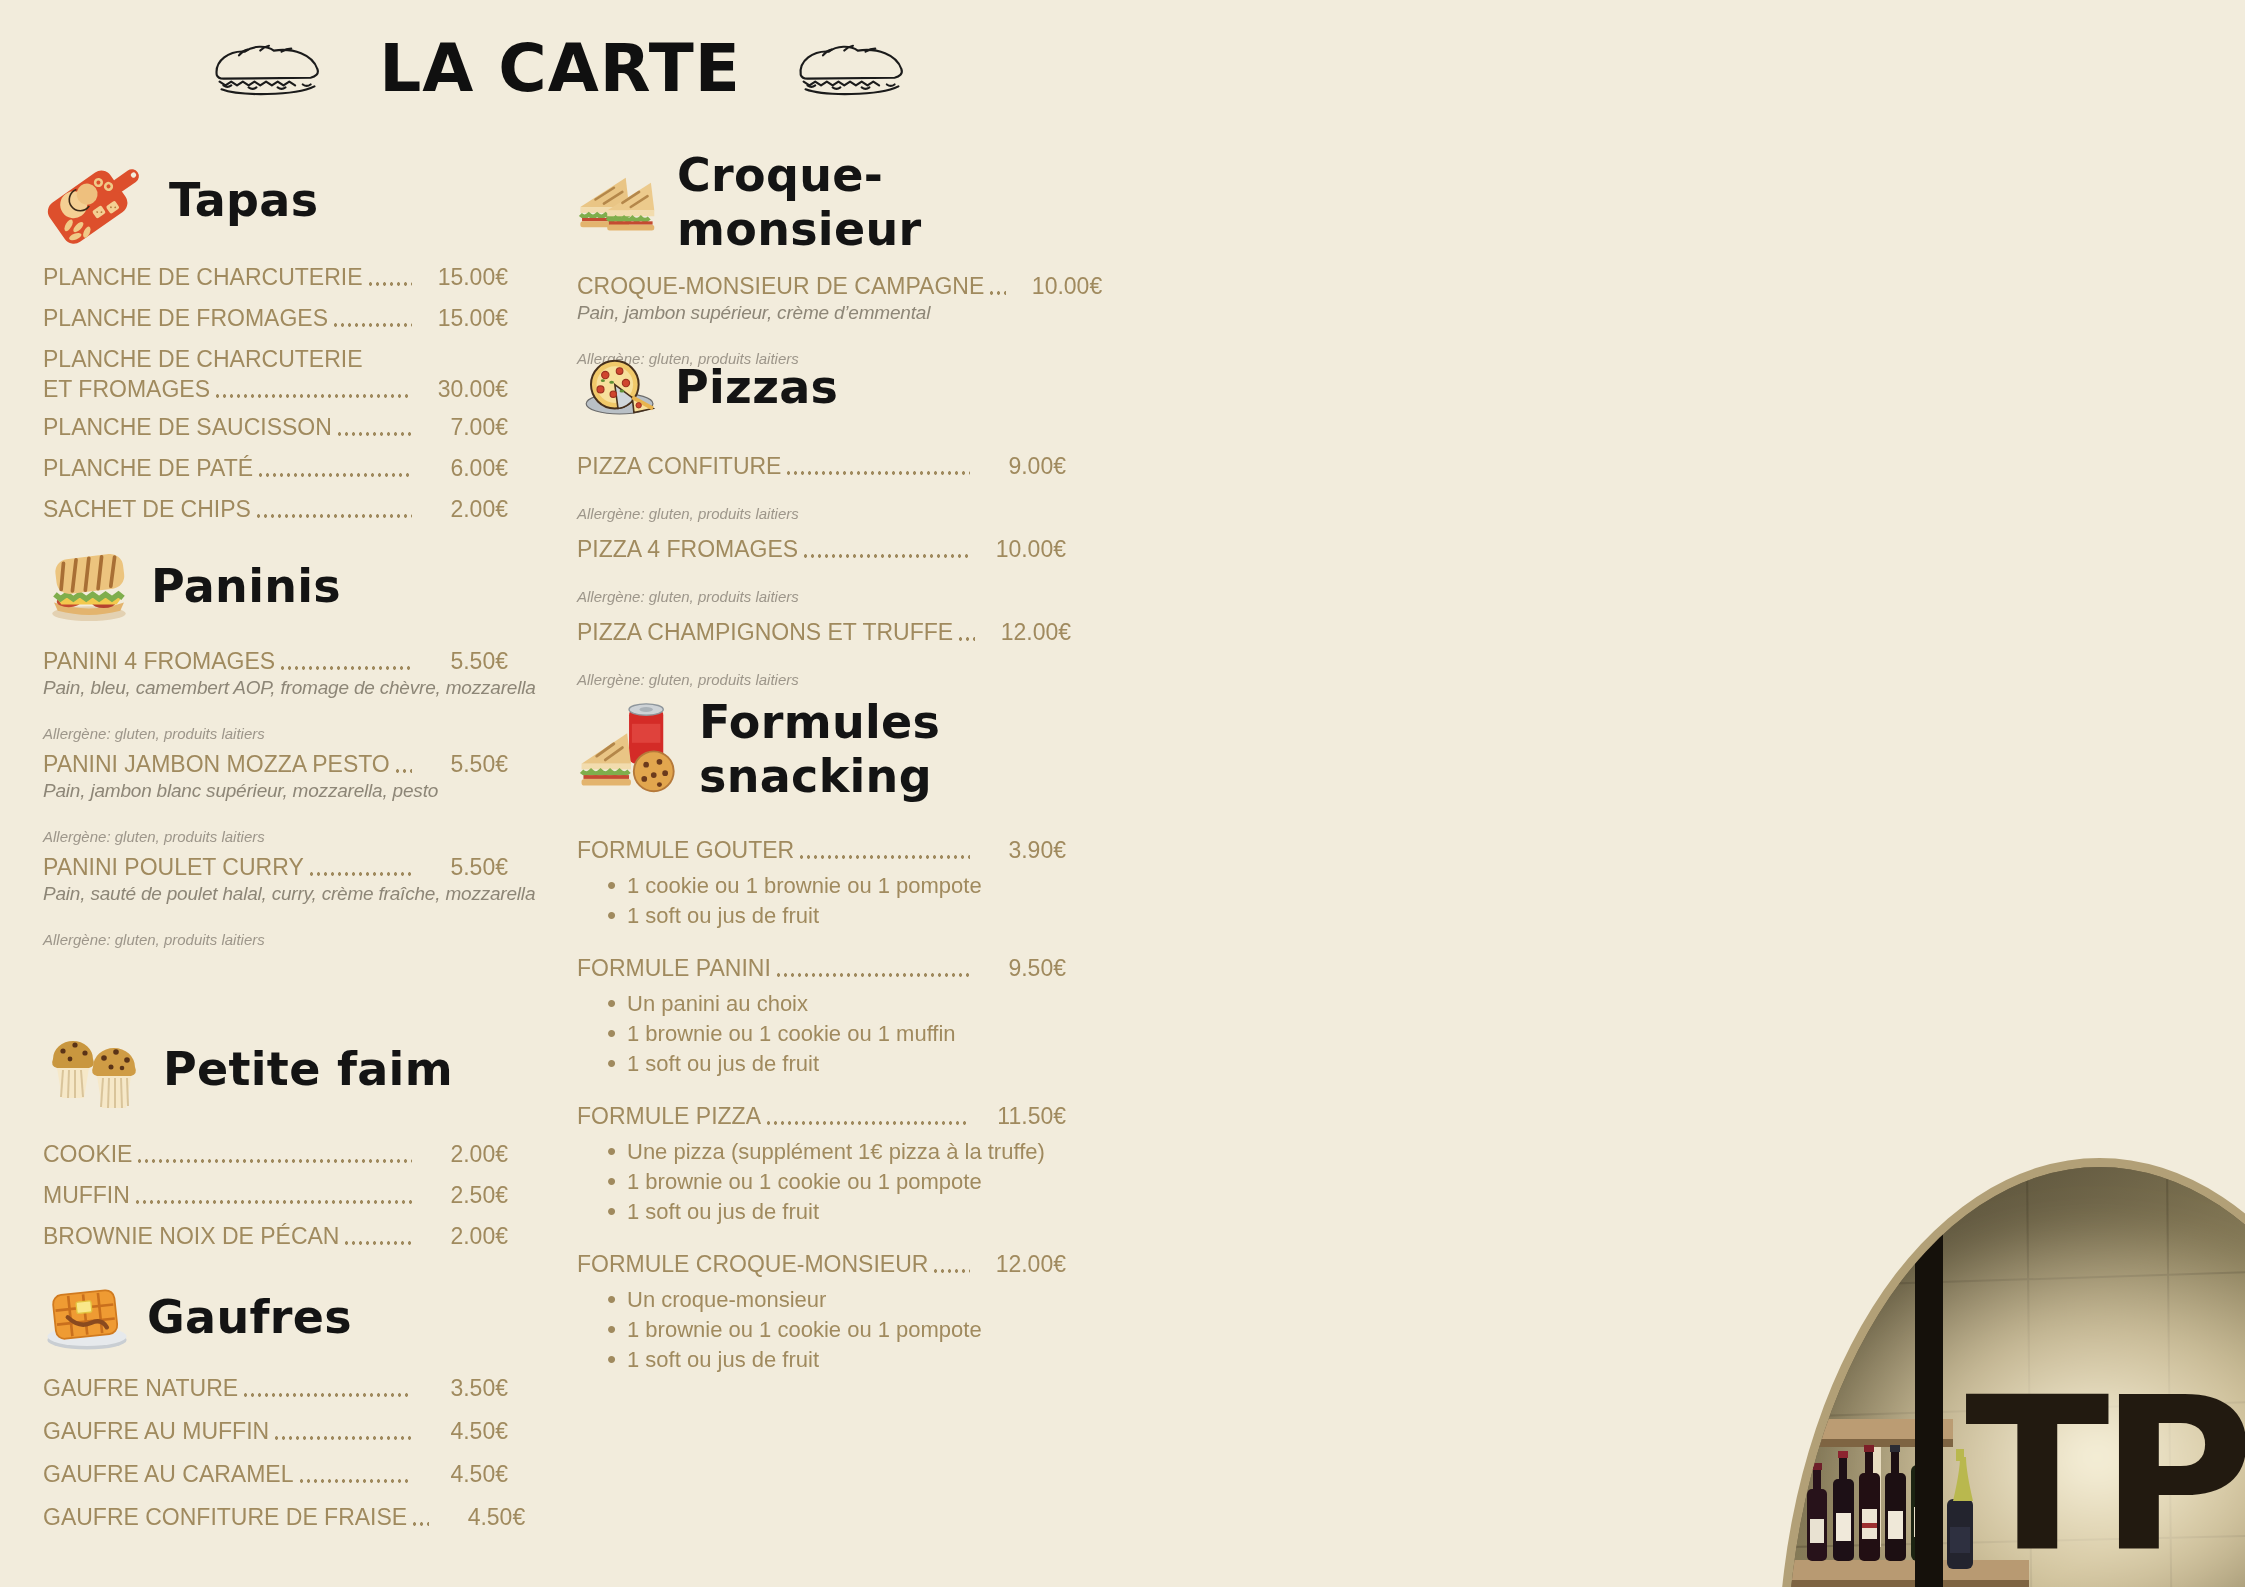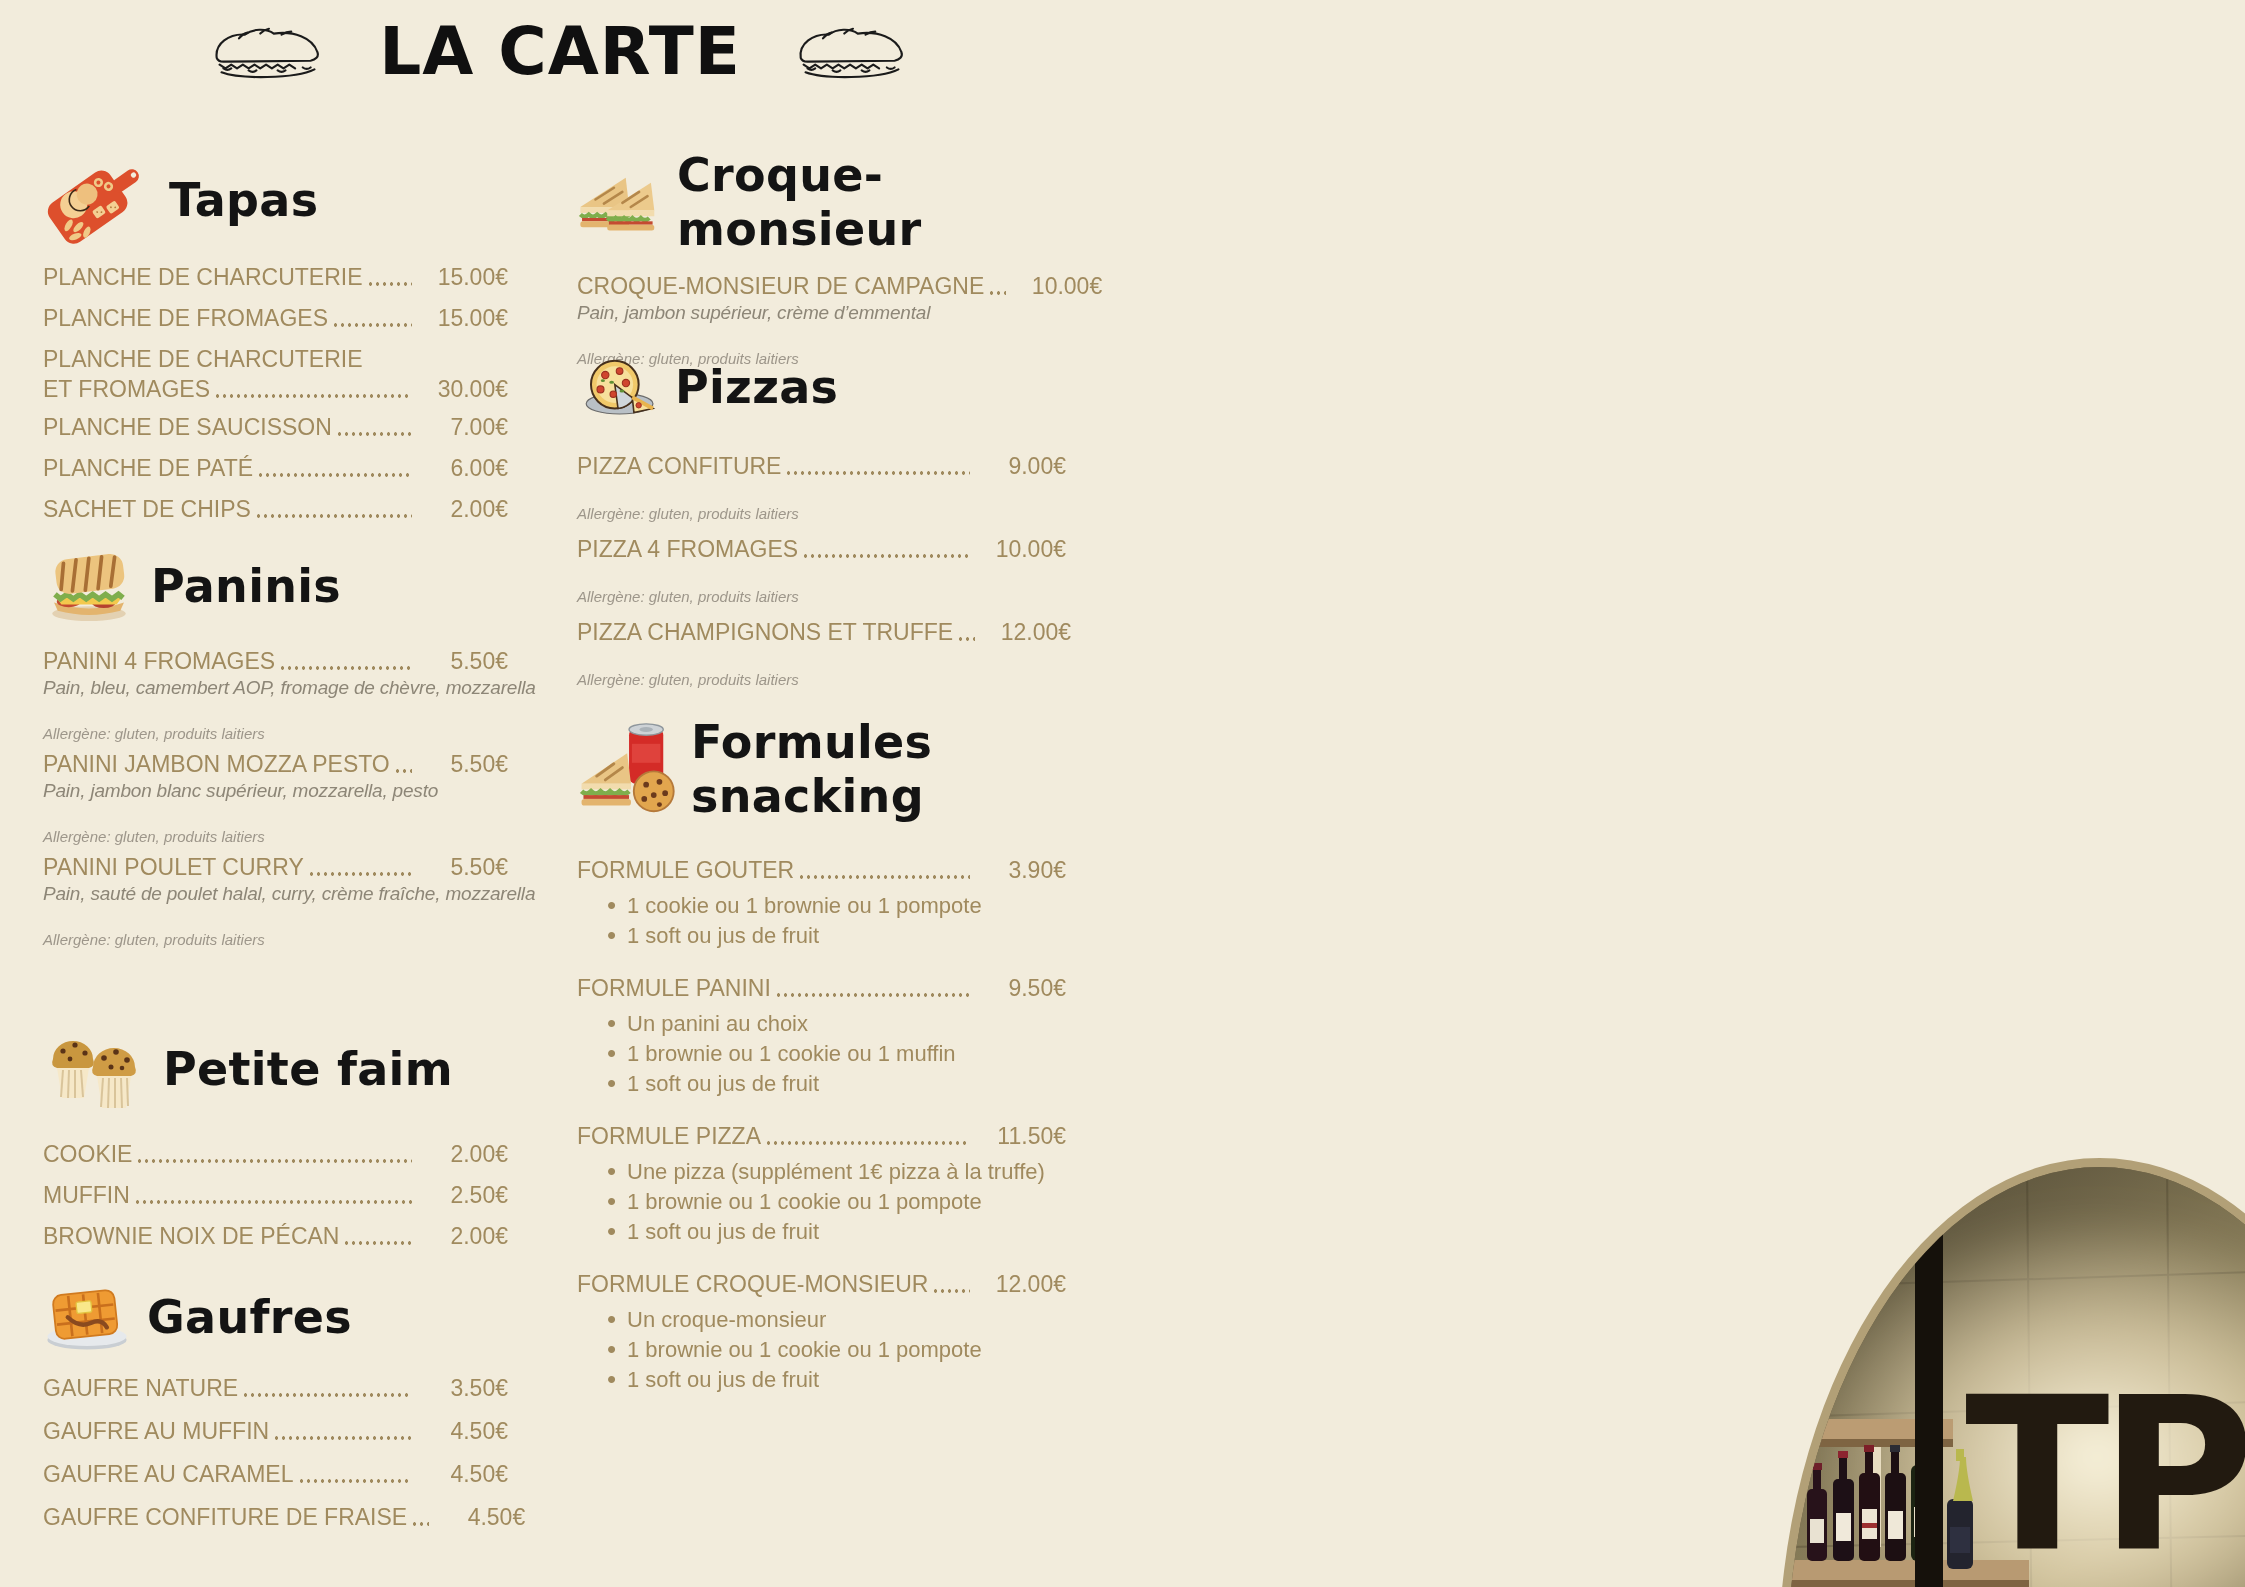--- a/index.html
+++ b/index.html
@@ -1,40 +1,40 @@
 <!DOCTYPE html>
 <html><head>
 <meta charset="utf-8">
 <style>
   html,body{margin:0;padding:0;}
   .page{position:relative;width:2245px;height:1587px;overflow:hidden;
         background:#f2ecdc;font-family:"Liberation Sans",sans-serif;}
 
   
-  .title-row{position:absolute;left:160px;top:4px;width:800px;height:96px;
+  .title-row{position:absolute;left:160px;top:21px;width:800px;height:96px;
              display:flex;align-items:center;justify-content:center;gap:52px;}
   .title-row h1{margin:0;font-family:"DejaVu Sans","Liberation Sans",sans-serif;
                 font-size:66px;font-weight:bold;color:#101010;letter-spacing:1px;line-height:80px;}
   .baguette svg{width:118px;height:60px;display:block;}
 
   
   .col{position:absolute;}
   .col.left{left:43px;top:150px;width:465px;}
   .col.right{left:577px;top:168px;width:489px;}
 
   .sec-header{display:flex;align-items:center;gap:16px;}
   .sec-header h2{margin:0;font-family:"DejaVu Sans","Liberation Sans",sans-serif;
                  font-size:46px;font-weight:bold;color:#141414;letter-spacing:0.3px;}
   .sec-header.tapas   {height:100px;margin:0 0 14px;}
   .sec-header.paninis {height:85px;margin:20px 0 20px;}
   .sec-header.pf      {height:100px;margin:70px 0 22px;}
   .sec-header.gaufres {height:85px;margin:24px 0 16px;}
   .sec-header.croque  {height:68px;margin:0 0 37px;}
   .sec-header.pizzas  {height:62px;margin:-12px 0 35px;}
-  .sec-header.formules{height:95px;margin:32px 0 41px;gap:8px;}
+  .sec-header.formules{height:95px;margin:12px 0 41px;}
   .sec-header .icon svg{display:block;}
   .tapas   .icon svg{width:110px;height:100px;}
   .paninis .icon svg{width:92px;height:82px;}
   .pf      .icon svg{width:104px;height:88px;}
   .gaufres .icon svg{width:88px;height:78px;}
   .croque  .icon svg{width:84px;height:64px;}
   .pizzas  .icon svg{width:82px;height:62px;}
   .formules .icon svg{width:106px;height:95px;}
 
   

